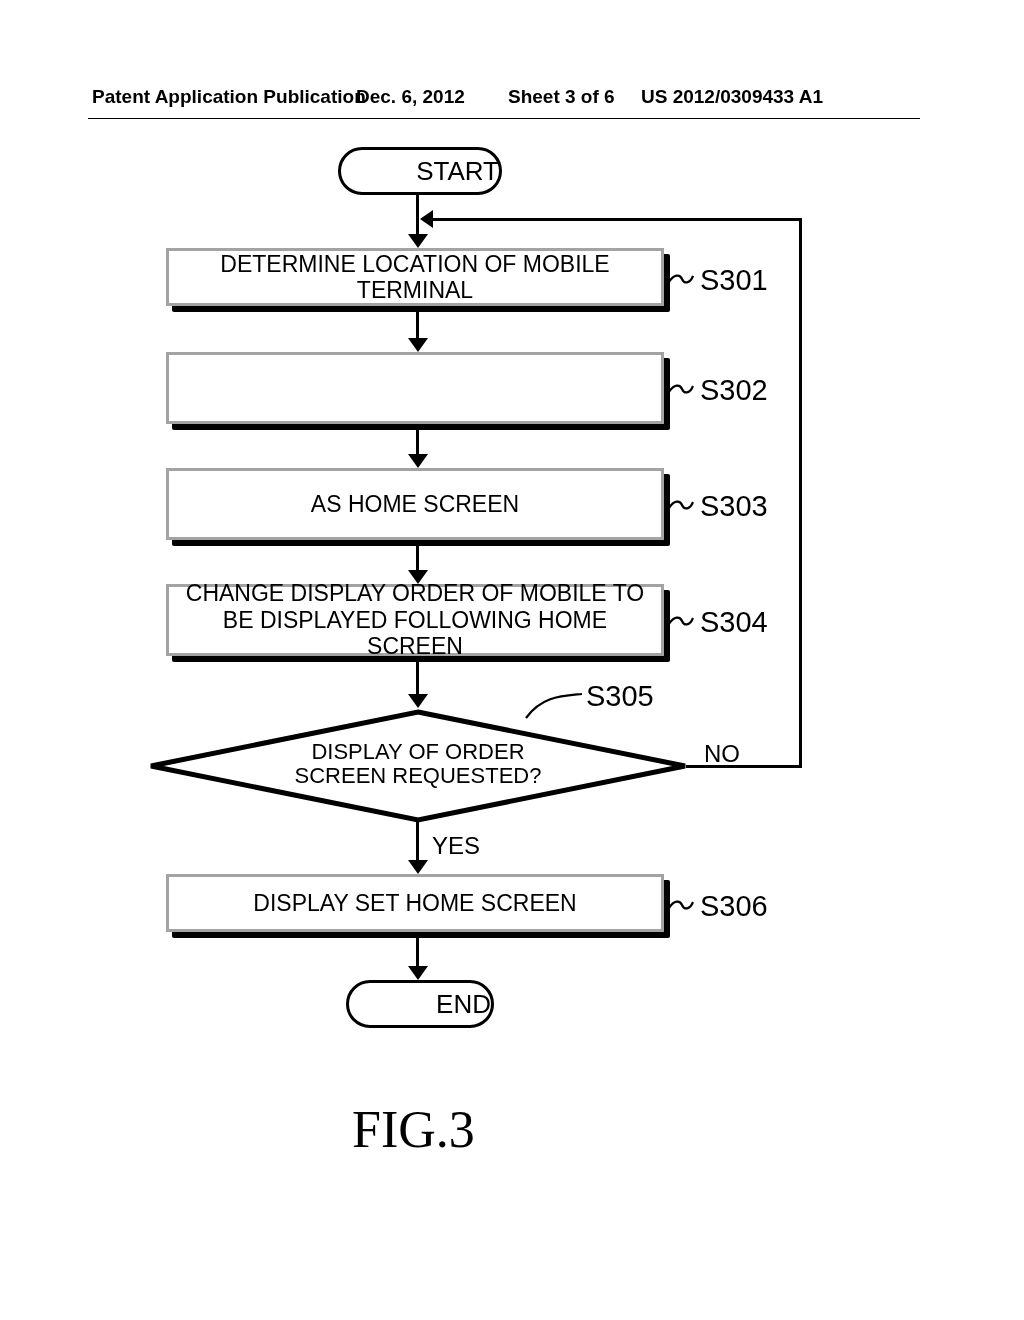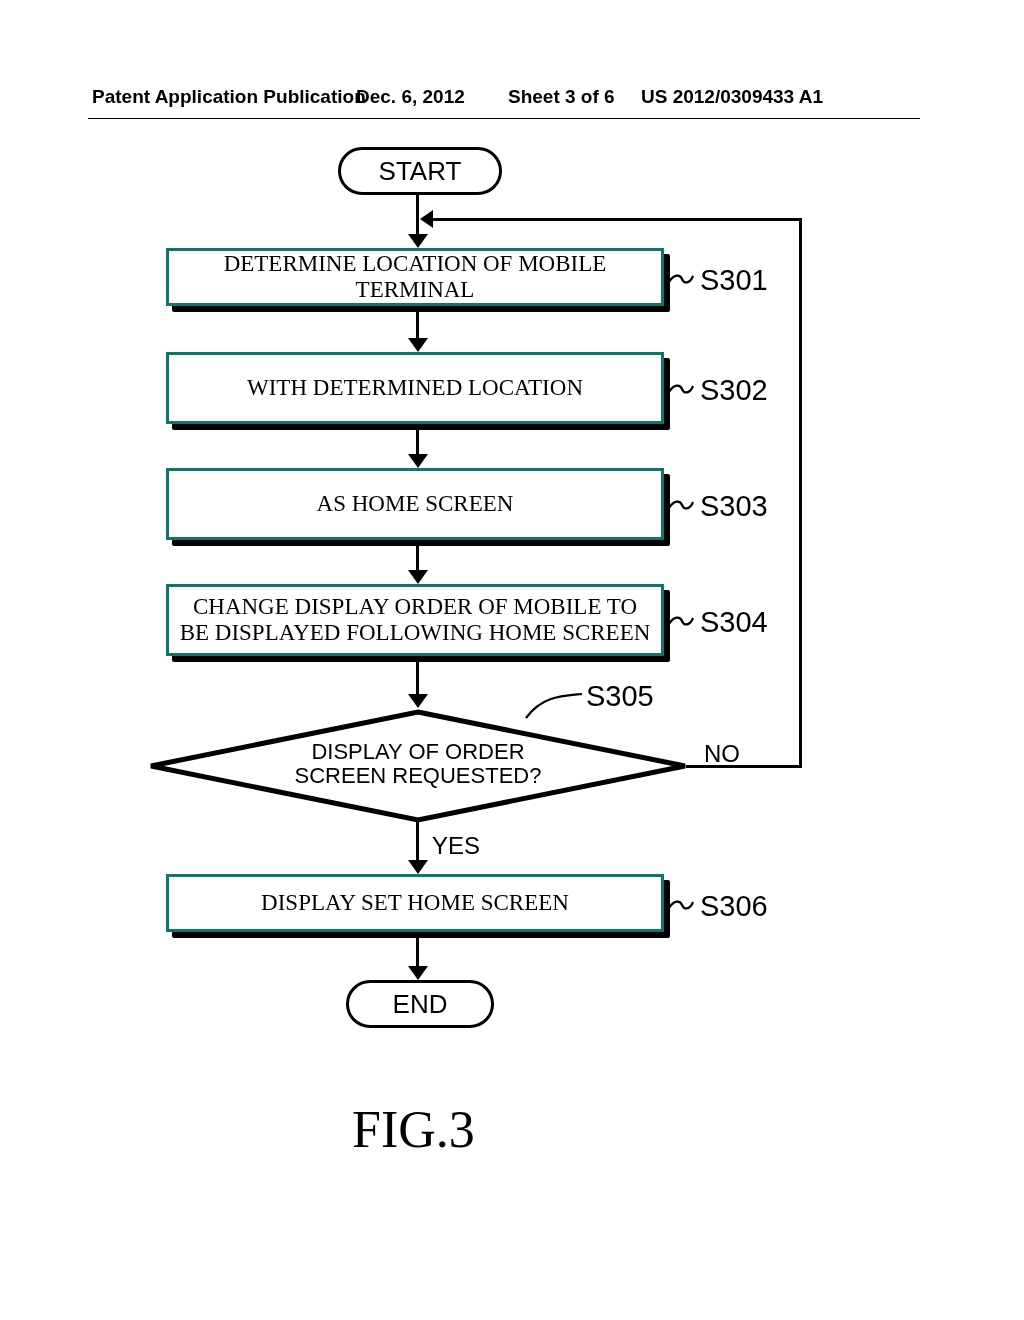--- a/index.html
+++ b/index.html
@@ -37,42 +37,42 @@
     border: 3px solid #000;
     border-radius: 999px;
     background: #fff;
     font-size: 26px;
     font-weight: 400;
     text-align: center;
   }
   .terminator span {
     display: block;
     width: 100%;
+    text-align: right;
   }
 
   .proc-wrap { position: absolute; }
   .proc-shadow {
     position: absolute;
     background: #000;
     border-radius: 2px;
   }
   .proc-box {
     position: absolute;
     background: #fff;
-    border: 3px solid #0f766e;
+    border: 3px solid #a3a3a3;
     box-sizing: border-box;
     text-align: center;
     display: flex;
     align-items: center;
     justify-content: center;
     flex-direction: column;
     font-size: 23px;
     line-height: 1.15;
     padding: 4px 6px;
-    font-family: Liberation Serif, serif;
   }
 
   .step-label {
     position: absolute;
     font-size: 29px;
   }
   .tilde {
     position: absolute;
     width: 26px;
     height: 14px;
@@ -139,21 +139,20 @@
     <path d="M1 10 C6 2, 12 2, 14 7 C16 12, 22 12, 25 4" stroke="#000" stroke-width="2.2" fill="none"></path>
   </svg>
 <div class="step-label" style="left:700px; top:264px;">S301</div>
 
 <div class="arrow-line" style="left:416px; top:310px; width:3px; height:32px;"></div>
 <div class="arrow-head" style="left:408px; top:338px; border-left:10px solid transparent; border-right:10px solid transparent; border-top:14px solid #000;"></div>
 
 <div class="proc-wrap" style="left:166px; top:352px; width:504px; height:78px;">
   <div class="proc-shadow" style="left:6px; top:6px; width:498px; height:72px;"></div>
   <div class="proc-box" style="left:0; top:0; width:498px; height:72px;">
-    <span>WITH DETERMINED LOCATION</span>
   </div>
 </div>
 <svg class="tilde" style="left:668px; top:382px;" viewBox="0 0 26 14">
     <path d="M1 10 C6 2, 12 2, 14 7 C16 12, 22 12, 25 4" stroke="#000" stroke-width="2.2" fill="none"></path>
   </svg>
 <div class="step-label" style="left:700px; top:374px;">S302</div>
 
 <div class="arrow-line" style="left:416px; top:428px; width:3px; height:30px;"></div>
 <div class="arrow-head" style="left:408px; top:454px; border-left:10px solid transparent; border-right:10px solid transparent; border-top:14px solid #000;"></div>
 

